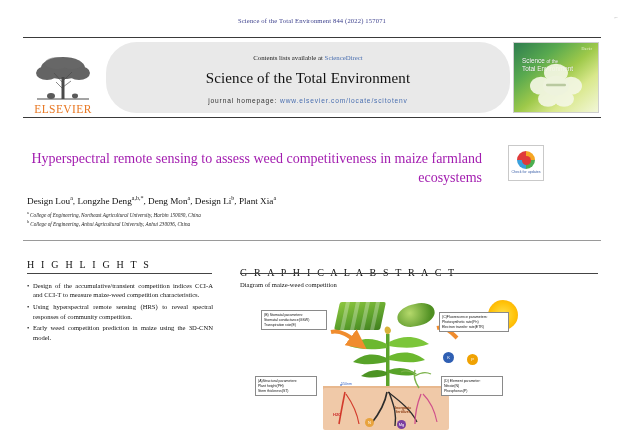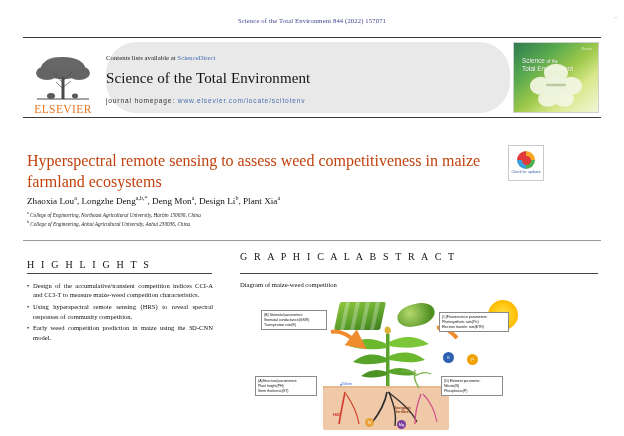--- a/index.html
+++ b/index.html
@@ -25,21 +25,21 @@
     box-sizing:border-box;display:flex;align-items:stretch;
   }
   .elsevier-logo{width:80px;display:flex;flex-direction:column;align-items:center;justify-content:flex-end;padding-bottom:2px;}
   .tree-wrap{width:72px;height:52px;margin-top:3px;}
   .elsevier-word{
     font-family:"Liberation Serif",serif;font-size:11.5px;letter-spacing:.4px;
     color:#e87722;line-height:1;margin-top:1px;
   }
   .mast-center{
     flex:1;background:#e9e9e9;margin:4px 3px 4px 3px;
-    display:flex;flex-direction:column;align-items:flex-start;justify-content:center;border-radius:31px;
+    display:flex;flex-direction:column;align-items:center;justify-content:center;border-radius:31px;
   }
   .contents-line{font-size:6.8px;color:#222;margin-top:2px;}
   .contents-line .sd{color:#4a6fb0;}
   .journal-name{font-size:15px;color:#111;margin:9px 0 10px 0;letter-spacing:.1px;}
   .homepage{font-family:"Liberation Sans",sans-serif;font-size:6.6px;color:#333;letter-spacing:.85px;}
   .homepage .url{color:#4a6fb0;}
   .cover{
     width:86px;margin:4px 2px 4px 0;position:relative;overflow:hidden;
     border:1px solid #cfcfcf;box-sizing:border-box;
     background:linear-gradient(140deg,#2f7d4f 0%,#58a94f 28%,#9ec94a 52%,#d9e88c 72%,#f2f7d8 100%);
@@ -52,21 +52,21 @@
   .cover .cv-title em{font-style:normal;font-size:4.6px;}
   .cover .cv-flower{
     position:absolute;left:50%;top:52%;transform:translate(-50%,-40%);
     width:56px;height:48px;
   }
   .cover .cv-top{position:absolute;right:6px;top:4px;font-size:3.2px;color:#eaf5d0;}
 
   
   .title{
     position:absolute;left:27px;top:150px;width:455px;
-    font-size:16px;line-height:1.33;color:#c2410c;
+    font-size:14px;line-height:1.33;color:#a21caf;text-align:right;
   }
   .crossmark{
     position:absolute;left:508px;top:145px;width:36px;height:36px;
     border:1px solid #c9c9c9;background:#fff;box-sizing:border-box;
     display:flex;flex-direction:column;align-items:center;justify-content:center;
   }
   .cm-badge{width:18px;height:18px;border-radius:50%;position:relative;overflow:hidden;}
   .cm-q{position:absolute;width:50%;height:50%;}
   .cm-label{
     font-family:"Liberation Sans",sans-serif;font-size:3.6px;color:#3a5fa8;
@@ -82,21 +82,21 @@
   .affil sup{font-style:normal;font-size:4px;}
 
   
   .sec-rule{position:absolute;left:23px;top:240px;width:578px;border-top:1px solid #9a9a9a;}
 
   
   .sec-head{
     font-family:"Liberation Serif",serif;font-size:10px;letter-spacing:2.2px;color:#111;
   }
   .hl-head{position:absolute;left:27px;top:259px;}
-  .ga-head{position:absolute;left:240px;top:251px;}
+  .ga-head{position:absolute;left:240px;top:267px;}
   .hl-rule{position:absolute;left:27px;top:273px;width:185px;border-top:.9px solid #444;}
   .ga-rule{position:absolute;left:240px;top:273px;width:358px;border-top:.9px solid #444;}
 
   
   .highlights{position:absolute;left:27px;top:281px;width:186px;}
   .hl-item{
     display:flex;font-size:6.6px;line-height:1.42;color:#111;
     text-align:justify;margin-bottom:2.5px;
   }
   .hl-bullet{width:6px;flex:0 0 6px;}
@@ -238,21 +238,21 @@
       <div class="cm-q" style="left:0;top:0;background:#e03a3a;"></div>
       <div class="cm-q" style="right:0;top:0;background:#f5a623;"></div>
       <div class="cm-q" style="left:0;bottom:0;background:#3aa0dc;"></div>
       <div class="cm-q" style="right:0;bottom:0;background:#4caf50;"></div>
       <div style="position:absolute;left:25%;top:25%;width:50%;height:50%;border-radius:50%;background:#e03a3a;"></div>
     </div>
     <div class="cm-label">Check for updates</div>
   </div>
 
   <div class="authors">
-    <span><span>Zhaoxia Lou</span><sup>a</sup></span>,
+    <span><span>Design Lou</span><sup>a</sup></span>,
     <span><span>Longzhe Deng</span><sup>a,b,*</sup></span>,
     <span><span>Deng Mon</span><sup>a</sup></span>,
     <span><span>Design Li</span><sup>b</sup></span>,
     <span><span>Plant Xia</span><sup>a</sup></span>
   </div>
 
   <div class="affils">
     <div class="affil"><sup>a</sup> <span>College of Engineering, Northeast Agricultural University, Harbin 150030, China</span></div>
     <div class="affil"><sup>b</sup> <span>College of Engineering, Anhui Agricultural University, Anhui 230036, China</span></div>
   </div>

